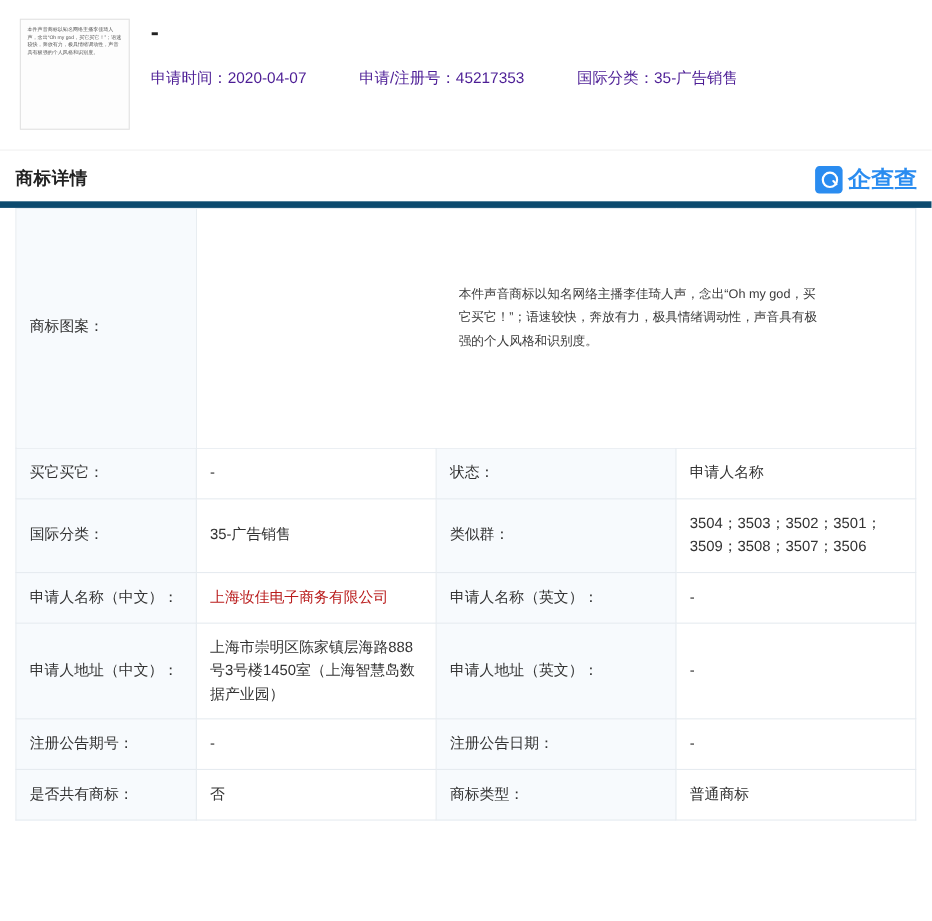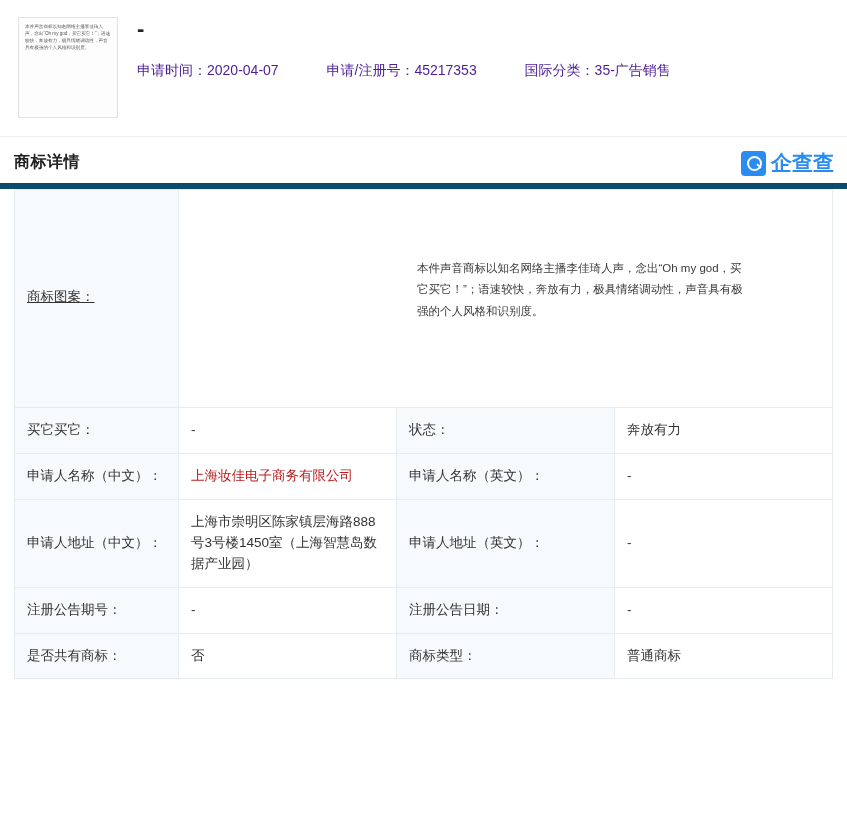--- a/index.html
+++ b/index.html
@@ -174,35 +174,41 @@
   <div class="brand">
     <span class="brand-mark"></span>
     <span class="brand-name">企查查</span>
   </div>
 </div>
 
 <table class="detail-table">
   <tbody>
     <tr>
       <td class="label img-cell" style="vertical-align:middle">
-        <div style="position:absolute;left:12px;top:97px;text-decoration:underline;">商标图案：</div>
+        <div style="position:absolute;left:12px;top:97px;">商标图案：</div>
       </td>
       <td class="value img-cell" colspan="3">
         <div class="img-block">本件声音商标以知名网络主播李佳琦人声，念出“Oh my god，买它买它！”；语速较快，奔放有力，极具情绪调动性，声音具有极强的个人风格和识别度。</div>
       </td>
     </tr>
 
     <tr>
       <td class="label">买它买它：</td>
       <td class="value" style="width:255px">-</td>
       <td class="label">状态：</td>
-      <td class="value">奔放有力</td>
-    </tr>
-
-
+      <td class="value">申请人名称</td>
+    </tr>
+
+
+    <tr>
+      <td class="label">国际分类：</td>
+      <td class="value">35-广告销售</td>
+      <td class="label">类似群：</td>
+      <td class="value">3504；3503；3502；3501；3509；3508；3507；3506</td>
+    </tr>
 
     <tr>
       <td class="label">申请人名称（中文）：</td>
       <td class="value">
         <a class="link" href="#">上海妆佳电子商务有限公司</a>
       </td>
       <td class="label">申请人名称（英文）：</td>
       <td class="value">-</td>
     </tr>
 

